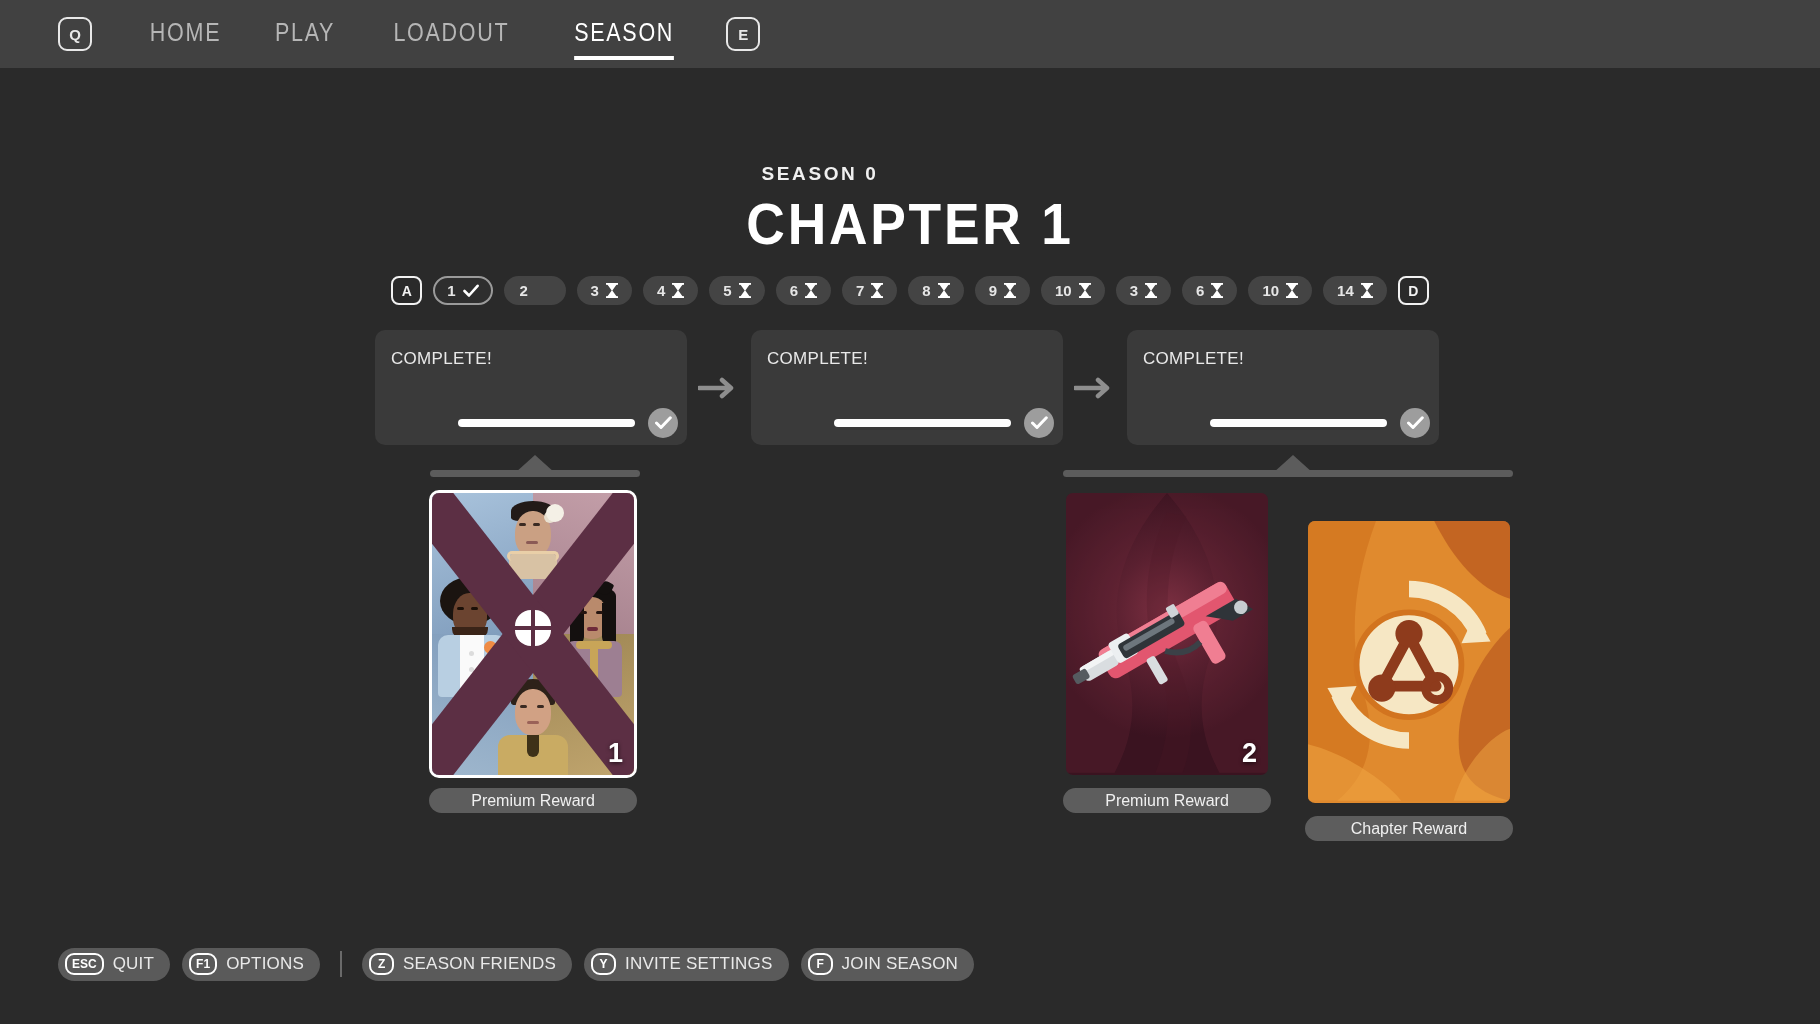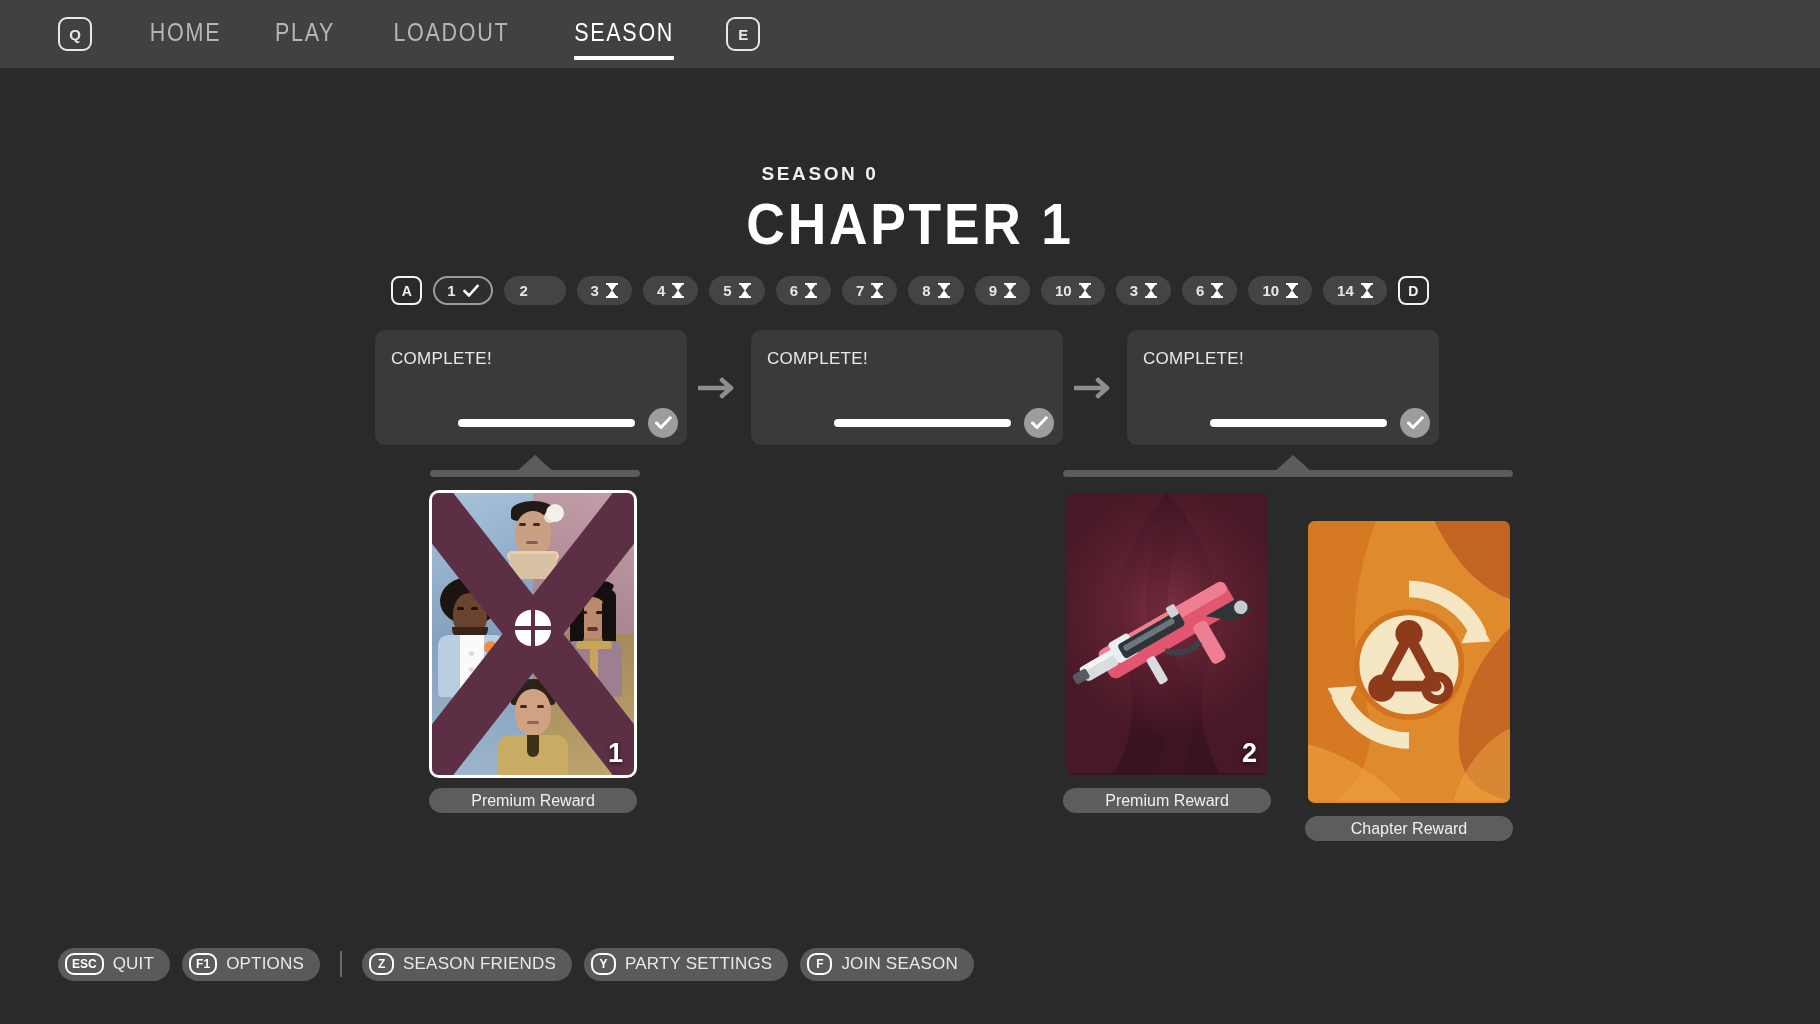--- a/index.html
+++ b/index.html
@@ -580,19 +580,19 @@
     <span class="keycap">F1</span>
     <span class="htext">OPTIONS</span>
   </div>
   <div class="hint-sep"></div>
   <div class="hint">
     <span class="keycap">Z</span>
     <span class="htext">SEASON FRIENDS</span>
   </div>
   <div class="hint">
     <span class="keycap">Y</span>
-    <span class="htext">PARTY SETTINGS</span>
+    <span class="htext">INVITE SETTINGS</span>
   </div>
   <div class="hint">
     <span class="keycap">F</span>
     <span class="htext">JOIN SEASON</span>
   </div>
 </div>
 
 </body></html>

